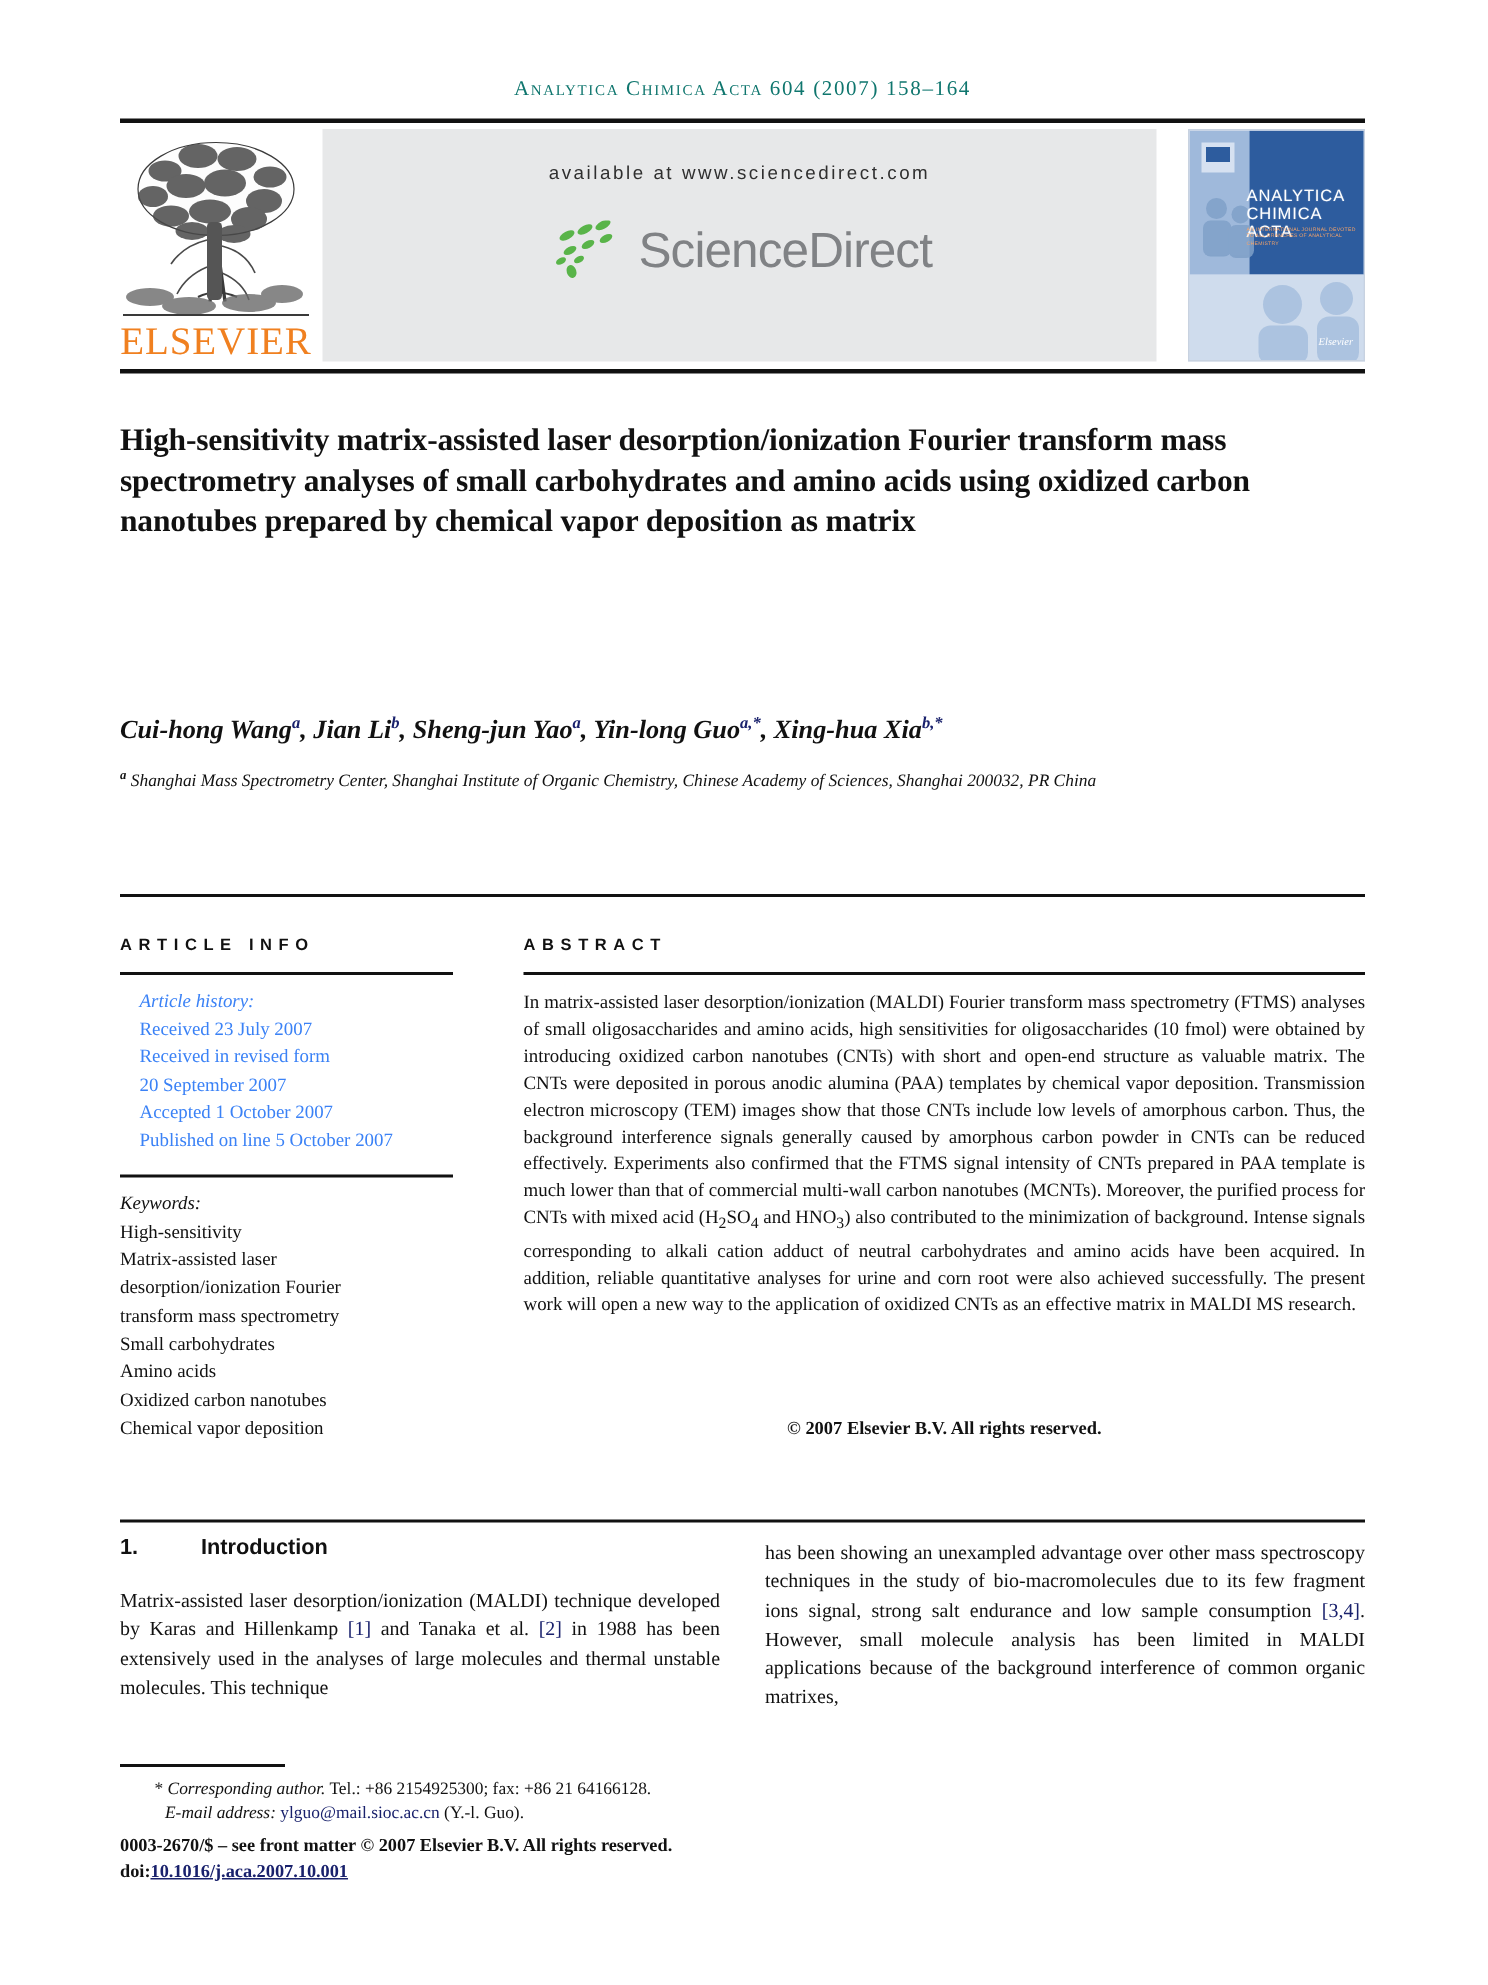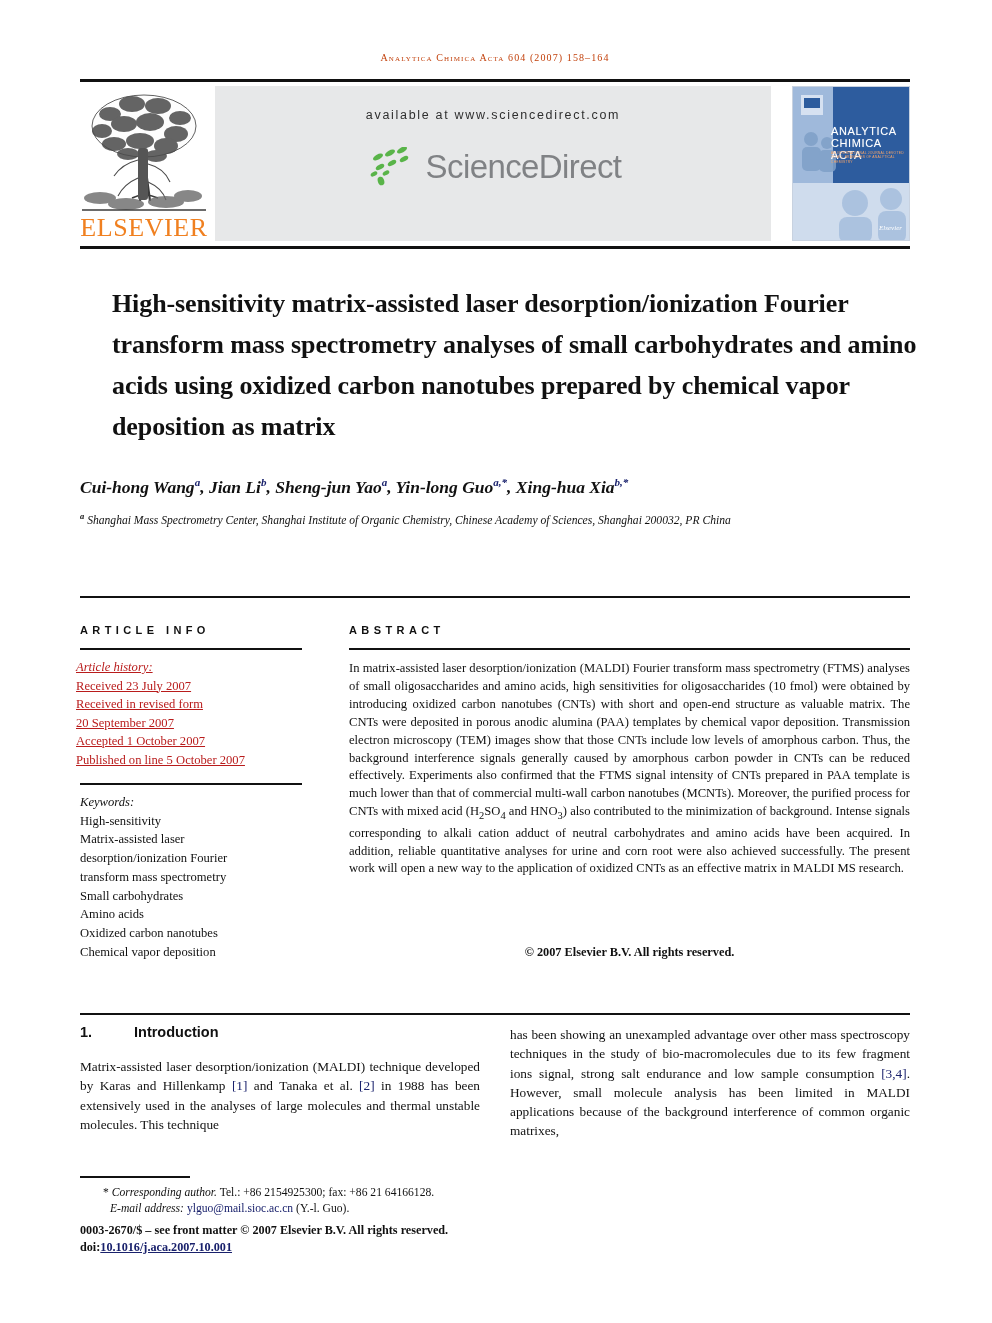--- a/index.html
+++ b/index.html
@@ -24,23 +24,23 @@
 
   
   .running-head {
     position: absolute;
     top: 52px;
     left: 80px;
     width: 830px;
     text-align: center;
     font-family: "Liberation Serif", "DejaVu Serif", serif;
     font-variant: small-caps;
-    font-size: 10px;
+    font-size: 14px;
     letter-spacing: 1.1px;
-    color: #c2410c;
+    color: #0f766e;
     white-space: nowrap;
   }
 
   .rule-thick {
     position: absolute;
     left: 80px;
     width: 830px;
     height: 3px;
     background: #111;
   }
@@ -157,25 +157,24 @@
   }
 
   
   .article-title {
     position: absolute;
     top: 266px;
     left: 80px;
     width: 810px;
     font-family: "Liberation Serif", "DejaVu Serif", serif;
     font-weight: bold;
-    font-size: 26px;
-    line-height: 41px;
+    font-size: 21px;
+    line-height: 27px;
     color: #111;
     letter-spacing: -0.1px;
-    margin-left: 32px;
   }
 
   
   .authors {
     position: absolute;
     top: 476px;
     left: 80px;
     width: 830px;
     font-family: "Liberation Serif", "DejaVu Serif", serif;
     font-style: italic;
@@ -224,28 +223,27 @@
   .rule-colhead {
     position: absolute;
     height: 2px;
     background: #111;
   }
   .rule-info-under { top: 648px; left: 80px; width: 222px; }
   .rule-abs-under  { top: 648px; left: 349px; width: 561px; }
 
   .info-col {
     position: absolute;
-    left: 76px;
+    left: 93px;
     top: 658px;
     width: 230px;
     font-family: "Liberation Serif", "DejaVu Serif", serif;
     font-size: 12.6px;
     line-height: 18.6px;
-    color: #b91c1c;
-    text-decoration: underline;
+    color: #3b82f6;
   }
   .info-col .lead { font-style: italic; }
   .rule-kw {
     position: absolute;
     left: 80px;
     top: 783px;
     width: 222px;
     height: 2px;
     background: #111;
   }

